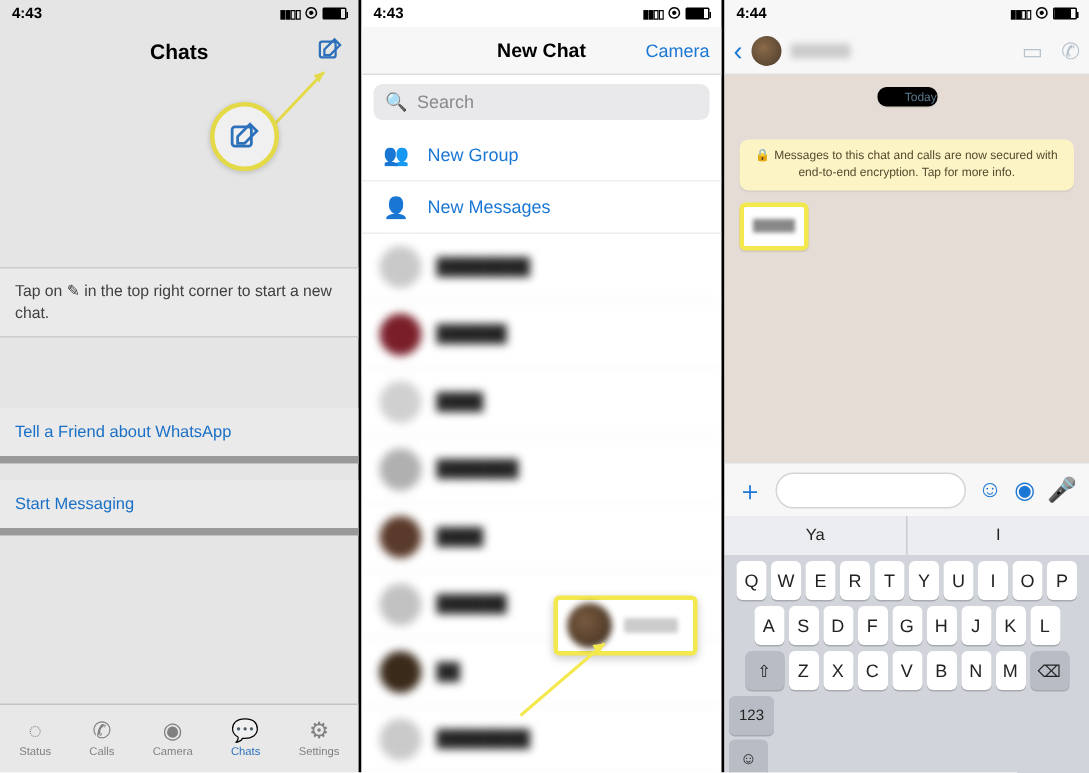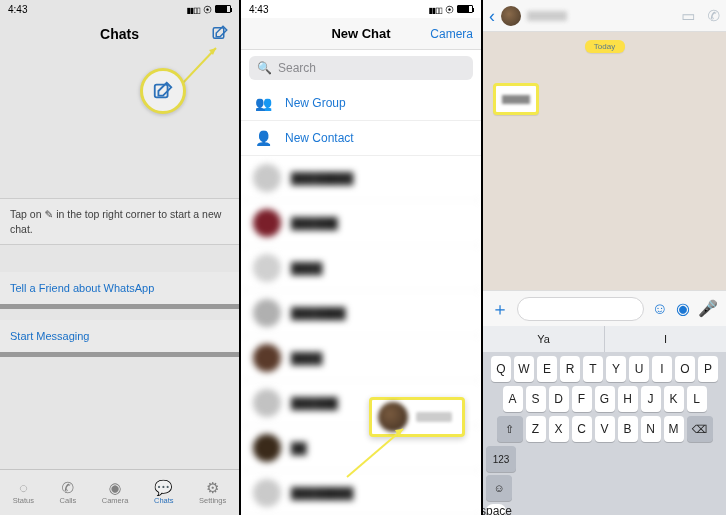--- a/index.html
+++ b/index.html
@@ -5,37 +5,37 @@
   * { box-sizing: border-box; margin: 0; padding: 0; font-family: -apple-system, Helvetica, Arial, sans-serif; }
   body { background: #fff; width: 726px; height: 515px; overflow: hidden; }
   .triptych { display: flex; width: 726px; height: 515px; }
   .panel { position: relative; height: 515px; border-right: 2px solid #000; overflow: hidden; }
   .panel:last-child { border-right: none; }
   .p1 { width: 241px; background: #f4f4f4; filter: brightness(.94); }
   .p2 { width: 242px; background: #fff; }
   .p3 { width: 243px; background: #e5ddd5; }
 
   
-  .statusbar { display: flex; justify-content: space-between; align-items: center; height: 18px; padding: 0 8px; font-size: 10px; font-weight: 400; color: #000; }
+  .statusbar { display: flex; justify-content: space-between; align-items: center; height: 18px; padding: 0 8px; font-size: 10px; font-weight: 700; color: #000; }
   .statusbar .right { display: flex; align-items: center; gap: 3px; }
   .sig, .wifi, .batt { display: inline-block; }
   .sig::before { content: "▮▮▯▯"; letter-spacing: -1px; font-size: 8px; }
   .wifi::before { content: "⦿"; font-size: 9px; }
   .batt { width: 16px; height: 8px; border: 1px solid #000; border-radius: 1px; position: relative; background: linear-gradient(to right, #000 80%, transparent 80%); }
   .batt::after { content: ""; position: absolute; right: -2px; top: 2px; width: 1px; height: 4px; background: #000; }
 
   
   .p1 .navbar { display:flex; align-items:center; justify-content:center; height:32px; position:relative; }
   .p1 .navbar .title { font-weight:600; font-size:14px; }
   .p1 .compose-top { position:absolute; right:10px; top:6px; color:#2f78c5; }
   .callout { position:absolute; top:68px; left:140px; width:46px; height:46px; border-radius:50%; background:#fff; border:3px solid #f3e84d; display:flex; align-items:center; justify-content:center; box-shadow:0 1px 4px rgba(0,0,0,.2); }
   .arrow1 { position:absolute; top:40px; left:176px; width:50px; height:50px; pointer-events:none; }
   .arrow1 line { stroke:#f3e84d; stroke-width:2; }
   .arrow1 polygon { fill:#f3e84d; }
-  .hint-block { position:absolute; top:198px; left:0; right:0; padding:8px 10px; border-top:1px solid #d9d9d9; border-bottom:1px solid #d9d9d9; background:#f9f9f9; }
+  .hint-block { position:absolute; top:178px; left:0; right:0; padding:8px 10px; border-top:1px solid #d9d9d9; border-bottom:1px solid #d9d9d9; background:#f9f9f9; }
   .hint-text { font-size:10.5px; color:#444; line-height:1.4; }
   .hint-sub { font-size:10px; color:#7a7a7a; margin-top:10px; line-height:1.4; }
   .link-row { border-bottom:5px solid #a3a3a3; padding:10px; font-size:11px; color:#1b77d4; background:#f9f9f9; }
   .tabbar { position:absolute; bottom:0; left:0; right:0; height:46px; background:#f7f7f7; border-top:1px solid #d0d0d0; display:flex; justify-content:space-around; align-items:center; }
   .tab { display:flex; flex-direction:column; align-items:center; gap:1px; font-size:7.5px; color:#888; }
   .tab.active { color:#2f78c5; }
   .tab .ic { font-size:15px; line-height:1; }
 
   
   .p2 .navbar { display:flex; align-items:center; justify-content:center; height:32px; position:relative; background:#f7f7f7; border-bottom:1px solid #ddd; }
@@ -55,21 +55,21 @@
   .arrow2 line { stroke:#f3e84d; stroke-width:2; }
   .arrow2 polygon { fill:#f3e84d; }
 
   
   .p3 .navbar { display:flex; align-items:center; height:32px; background:#f7f7f7; border-bottom:1px solid #ddd; padding:0 6px; gap:6px; }
   .back { color:#1b77d4; font-size:18px; line-height:1; }
   .p3 .avatar-sm { width:20px; height:20px; border-radius:50%; background:radial-gradient(circle at 40% 40%, #8a6a4a, #4a3a2a); }
   .p3 .contact-name { font-size:11px; color:#333; filter: blur(2px); background:#ccc; width:40px; height:10px; border-radius:2px; }
   .nav-icons { margin-left:auto; display:flex; gap:12px; color:#b9c3cc; font-size:15px; }
   .chat-body { height: 258px; padding:8px 10px; background:#e5ddd5; position:relative; }
-  .today { display:block; margin:0 auto 22px; width:40px; text-align:center; background:#fde047; color:#5b7a8c; font-size:8px; padding:2px 0; border-radius:6px; box-shadow:0 1px 1px rgba(0,0,0,.08);}
+  .today { display:block; margin:0 auto 22px; width:40px; text-align:right; background:#000000; color:#5b7a8c; font-size:8px; padding:2px 0; border-radius:6px; box-shadow:0 1px 1px rgba(0,0,0,.08);}
   .encmsg { background:#fdf4c5; color:#54492f; font-size:8px; text-align:center; padding:6px 10px; border-radius:6px; line-height:1.35; box-shadow:0 1px 1px rgba(0,0,0,.08);}
   .encmsg::before { content:"🔒 "; font-size:8px; }
   .bubble { margin-top:8px; display:inline-block; background:#fff; border:3px solid #f3e84d; border-radius:4px; padding:4px 6px; box-shadow:0 1px 1px rgba(0,0,0,.1);}
   .bubble .redact { display:inline-block; width:28px; height:9px; background:#888; filter:blur(1.5px); }
   .inputbar { display:flex; align-items:center; gap:8px; height:36px; background:#f7f7f7; border-top:1px solid #ddd; padding:0 8px; }
   .plus { color:#1b77d4; font-size:18px; }
   .msgfield { flex:1; height:24px; border:1px solid #d4d4d6; border-radius:14px; background:#fff; }
   .inbar-ic { color:#1b77d4; font-size:16px; }
 
   
@@ -164,21 +164,21 @@
     <div class="searchbar">
       <span>🔍</span>
       <span>Search</span>
     </div>
     <div class="opt-row">
       <span class="opt-ic">👥</span>
       <span>New Group</span>
     </div>
     <div class="opt-row">
       <span class="opt-ic">👤</span>
-      <span>New Contact</span>
+      <span>New Messages</span>
     </div>
     <div class="contacts">
       <div class="c-row">
           <div class="avatar" style="background:#c9c9c9"></div>
           <div class="c-name">████████</div>
         </div>
       <div class="c-row">
           <div class="avatar" style="background:#7a1f2a"></div>
           <div class="c-name">██████</div>
         </div>
@@ -211,31 +211,40 @@
       <div class="avatar"></div>
         <div class="nm"></div>
     </div>
     <svg class="arrow2">
         <line x1="4" y1="56" x2="60" y2="8"></line>
         <polygon points="60,8 52,9 56,16"></polygon>
       </svg>
   </div>
 
   <div class="panel p3">
+    <div class="statusbar" style="background:#f7f7f7">
+      <span>4:44</span>
+      <span class="right">
+          <span class="sig"></span>
+          <span class="wifi"></span>
+          <span class="batt"></span>
+        </span>
+    </div>
     <div class="navbar">
       <span class="back">‹</span>
       <span class="avatar-sm"></span>
       <span class="contact-name"></span>
       <span class="nav-icons">
         <span>▭</span>
         <span>✆</span>
       </span>
     </div>
     <div class="chat-body">
       <span class="today">Today</span>
+      <div class="encmsg">Messages to this chat and calls are now secured with end-to-end encryption. Tap for more info.</div>
       <div class="bubble"><span class="redact"></span></div>
     </div>
     <div class="inputbar">
       <span class="plus">＋</span>
       <div class="msgfield"></div>
       <span class="inbar-ic">☺</span>
       <span class="inbar-ic">◉</span>
       <span class="inbar-ic">🎤</span>
     </div>
     <div class="kbd">

